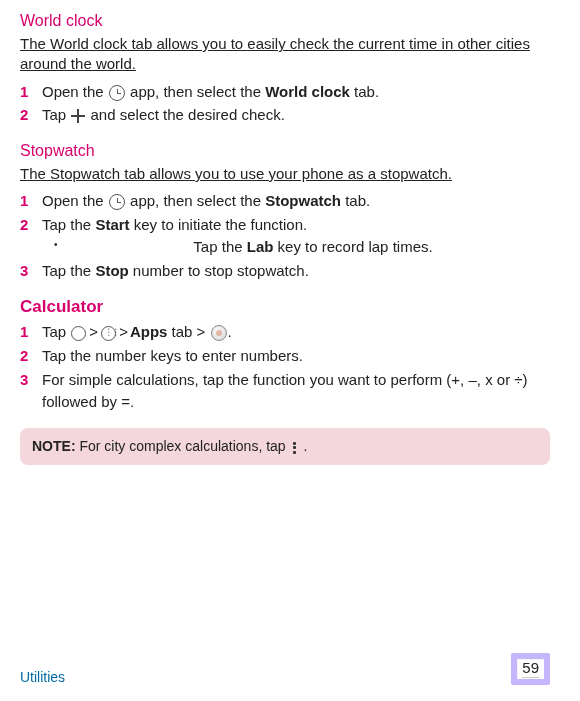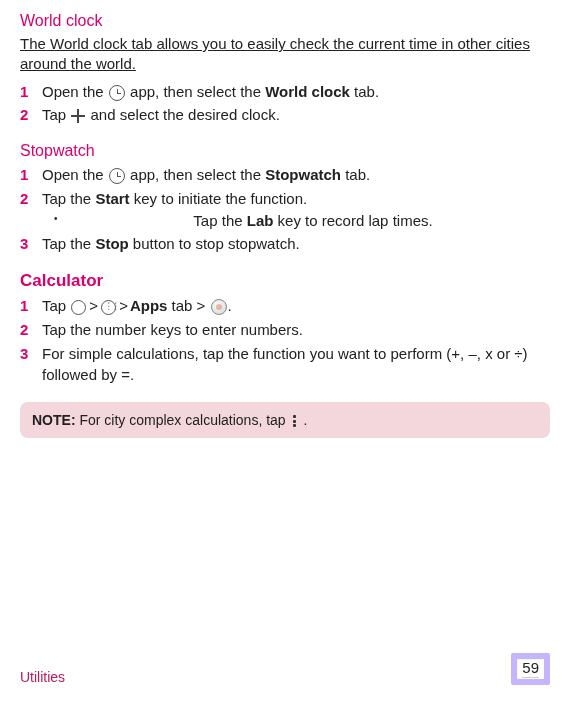--- a/index.html
+++ b/index.html
@@ -179,21 +179,21 @@
     .footer {
       position: absolute;
       bottom: 16px;
       left: 20px;
       right: 30px;
       display: flex;
       justify-content: space-between;
       align-items: flex-end;
     }
     .footer-left {
-      color: #be185d;
+      color: #0369a1;
       font-size: 14px;
     }
     .page-num-box {
       border: 6px solid #c4b5fd;
       border-radius: 2px;
       padding: 1px 5px;
       font-size: 15px;
       line-height: 1.1;
       background: #fff;
       box-shadow: inset 1px 1px 0 rgba(0,0,0,0.04);
@@ -213,44 +213,45 @@
 <div>
   <div class="section-title">World clock</div>
   <p class="body-text">The World clock tab allows you to easily check the current time in other cities around the world.</p>
   <ol class="steps">
     <li>
       <span class="num">1</span>
       <span>Open the </span><span class="icon clock-icon"></span><span> app, then select the </span><span class="bold">World clock</span><span> tab.</span>
     </li>
     <li>
       <span class="num">2</span>
-      <span>Tap </span><span class="icon plus-icon"></span><span> and select the desired clock.</span>
+      <span>Tap </span><span class="icon plus-icon"></span><span> and select the desired check.</span>
     </li>
   </ol>
 </div>
 
 <div>
   <div class="section-title">Stopwatch</div>
+  <p class="body-text">The Stopwatch tab allows you to use your phone as a stopwatch.</p>
   <ol class="steps">
     <li>
       <span class="num">1</span>
       <span>Open the </span><span class="icon clock-icon"></span><span> app, then select the </span><span class="bold">Stopwatch</span><span> tab.</span>
     </li>
     <li>
       <span class="num">2</span>
       <span>Tap the </span><span class="bold">Start</span><span> key to initiate the function.</span>
       <ul class="sub-bullet">
         <li>
           <span>Tap the </span><span class="bold">Lab</span><span> key to record lap times.</span>
         </li>
       </ul>
     </li>
     <li>
       <span class="num">3</span>
-      <span>Tap the </span><span class="bold">Stop</span><span> button to stop stopwatch.</span>
+      <span>Tap the </span><span class="bold">Stop</span><span> number to stop stopwatch.</span>
     </li>
   </ol>
 </div>
 
 <div>
   <div class="section-title bold" style="font-size:17px;">Calculator</div>
   <ol class="steps">
     <li>
       <span class="num">1</span>
       <span>Tap </span><span class="icon circle-icon"></span><span class="gt">&gt;</span><span class="icon grid-icon"></span><span class="gt">&gt;</span><span class="bold">Apps</span><span> tab &gt; </span><span class="icon calc-icon"></span><span>.</span>

